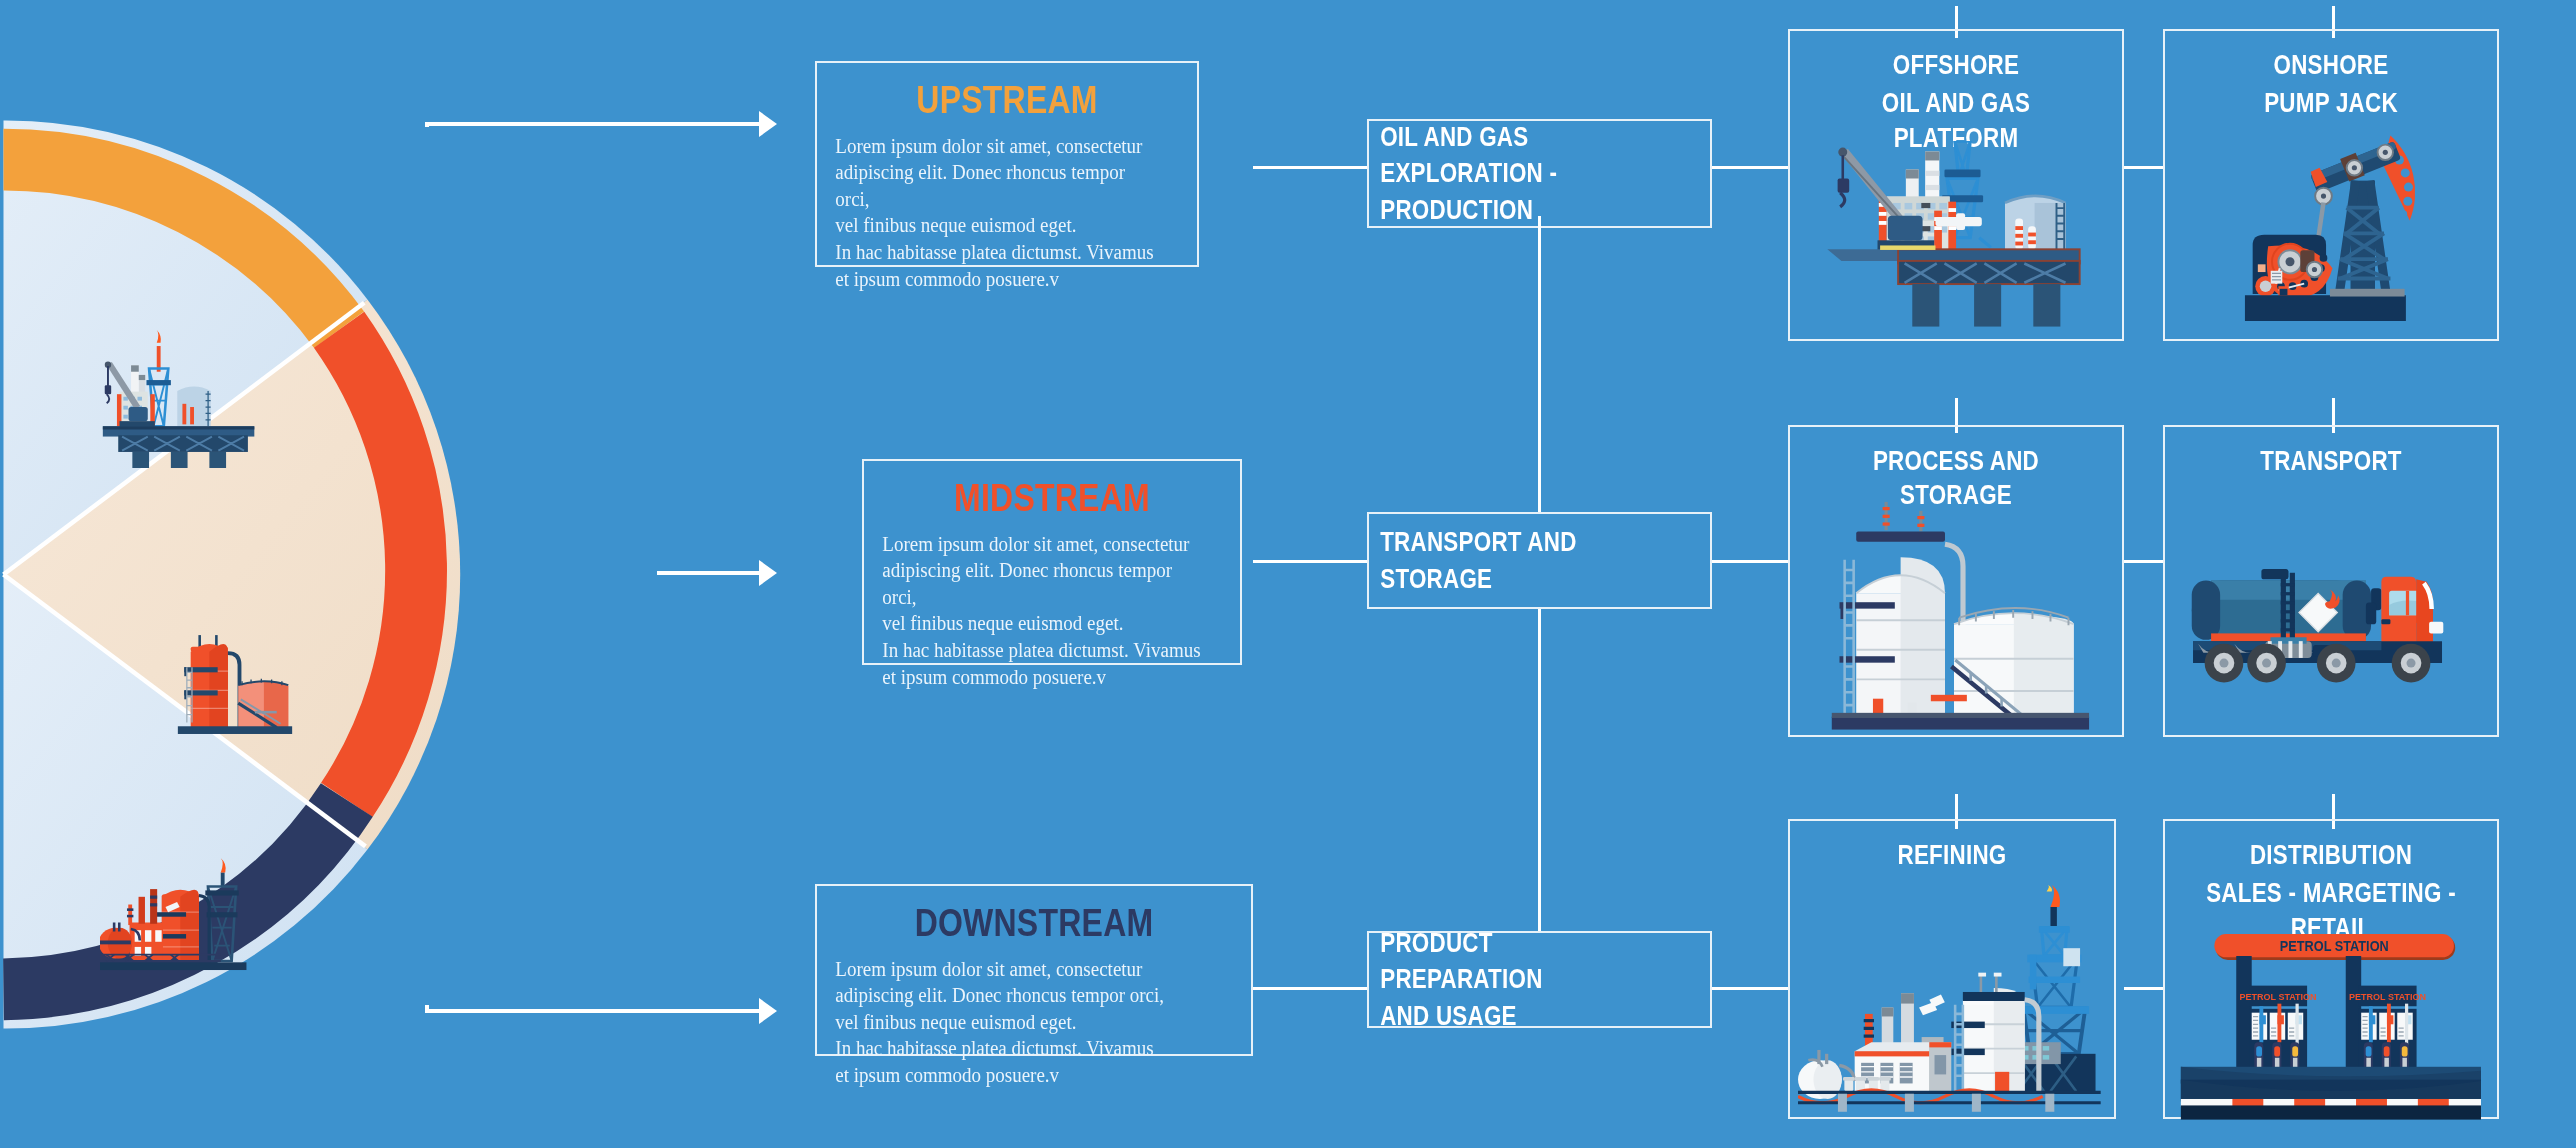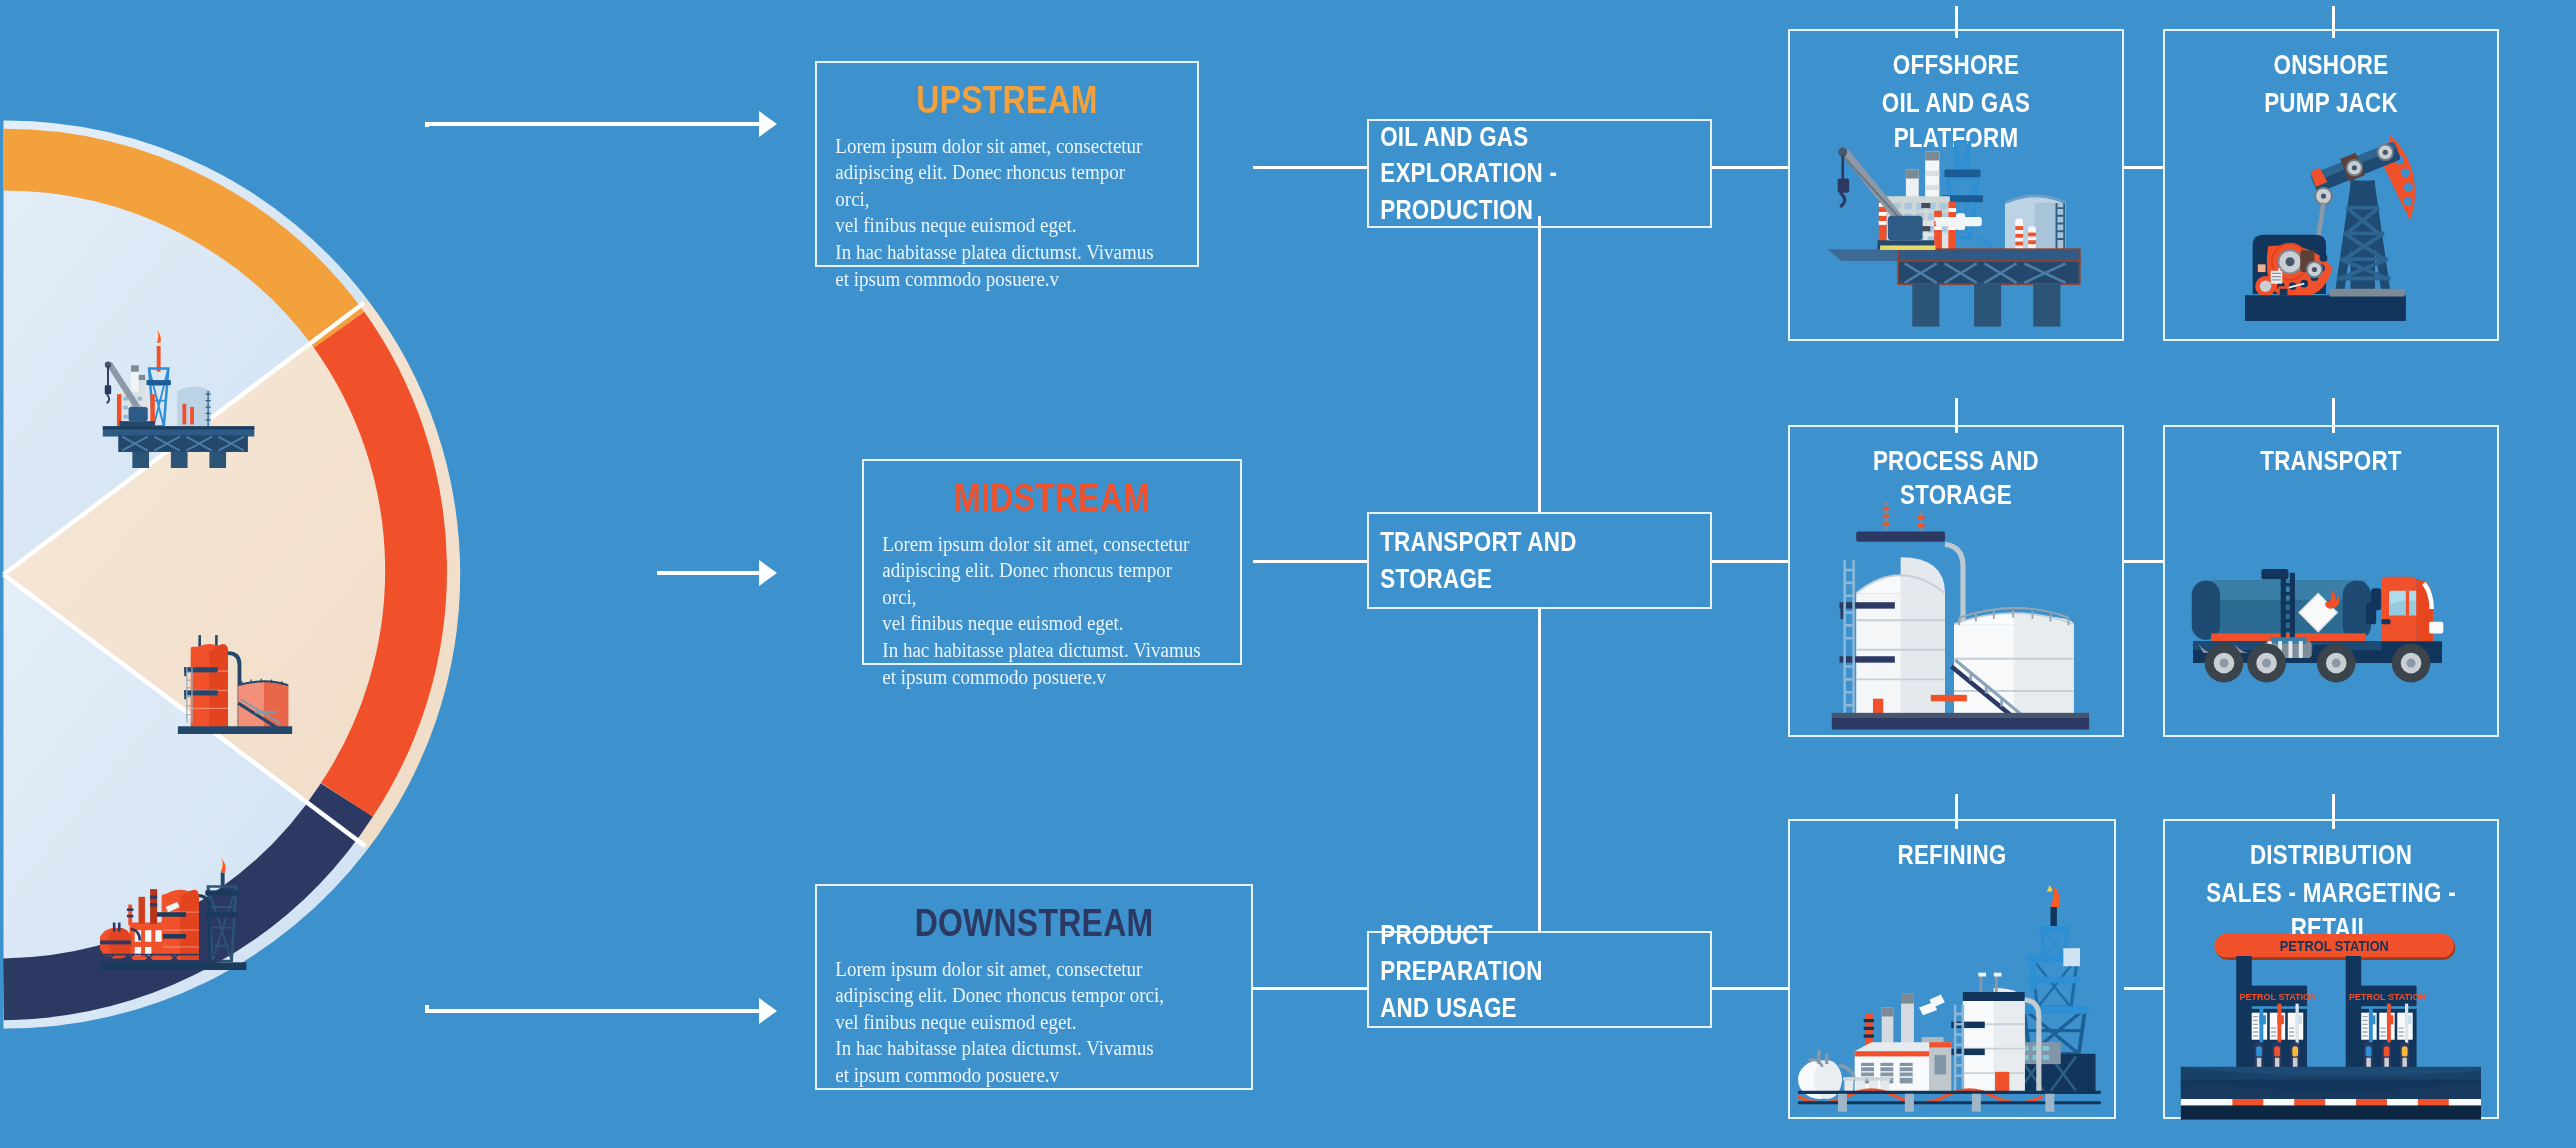--- a/index.html
+++ b/index.html
@@ -264,21 +264,21 @@
     <div class="stage-title t-mid" style="margin-top:16.7px;">MIDSTREAM</div>
     <div class="body-text">
       <div>Lorem ipsum dolor sit amet, consectetur</div>
       <div>adipiscing elit. Donec rhoncus tempor orci,</div>
       <div>vel finibus neque euismod eget.</div>
       <div>In hac habitasse platea dictumst. Vivamus</div>
       <div>et ipsum commodo posuere.v</div>
     </div>
   </div>
 
-  <div class="panel" style="left:815px;top:884px;width:438px;height:206px;">
+  <div class="panel" style="left:815px;top:884px;width:438px;height:172px;">
     <div class="stage-title t-down" style="margin-top:16.7px;">DOWNSTREAM</div>
     <div class="body-text">
       <div>Lorem ipsum dolor sit amet, consectetur</div>
       <div>adipiscing elit. Donec rhoncus tempor orci,</div>
       <div>vel finibus neque euismod eget.</div>
       <div>In hac habitasse platea dictumst. Vivamus</div>
       <div>et ipsum commodo posuere.v</div>
     </div>
   </div>
 
@@ -290,21 +290,21 @@
     <div>
       <div class="mid-label">OIL AND GAS EXPLORATION -</div>
       <div class="mid-label">PRODUCTION</div>
     </div>
   </div>
 
   <div class="panel" style="left:1367px;top:512px;width:345px;height:97px;display:flex;align-items:center;">
     <div class="mid-label">TRANSPORT AND STORAGE</div>
   </div>
 
-  <div class="panel" style="left:1367px;top:931px;width:345px;height:97px;display:flex;align-items:flex-end;">
+  <div class="panel" style="left:1367px;top:931px;width:345px;height:97px;display:flex;align-items:center;">
     <div>
       <div class="mid-label">PRODUCT PREPARATION</div>
       <div class="mid-label">AND USAGE</div>
     </div>
   </div>
 
   <div class="ln" style="left:1538px;top:216px;width:3.2px;height:296px;"></div>
   <div class="ln" style="left:1538px;top:609px;width:3.2px;height:322px;"></div>
 
   <div class="ln" style="left:1712px;top:166px;width:77px;height:3.2px;"></div>

